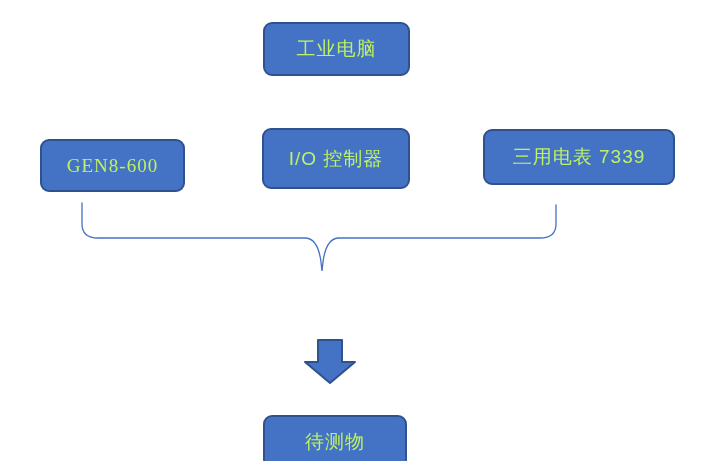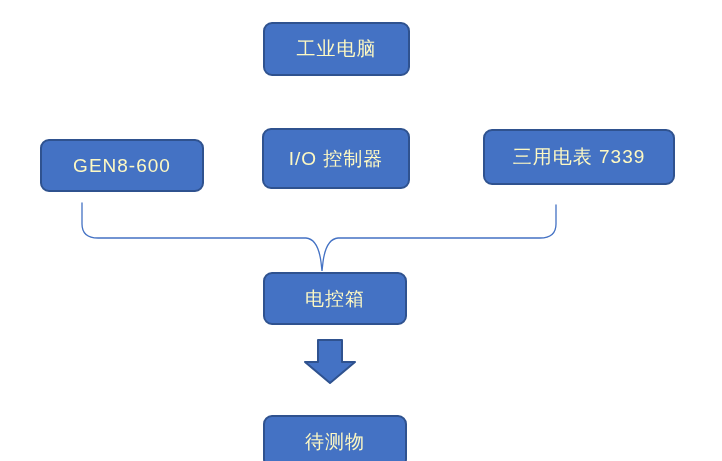--- a/index.html
+++ b/index.html
@@ -14,31 +14,31 @@
     background: #ffffff;
     font-family: "Liberation Sans", "DejaVu Sans", sans-serif;
     overflow: hidden;
   }
   .node {
     position: absolute;
     box-sizing: border-box;
     background: #4472C4;
     border: 2px solid #2F528F;
     border-radius: 9px;
-    color: #fef9c3;
+    color: #bef264;
     font-size: 19px;
     display: flex;
     align-items: center;
     justify-content: center;
     text-align: center;
     white-space: nowrap;
     letter-spacing: 1px;
   }
   .node-industrial-pc { left: 263px; top: 22px;  width: 147px; height: 54px; }
-  .node-gen8          { left: 40px;  top: 139px; width: 164px; height: 53px; }
+  .node-gen8          { left: 40px;  top: 139px; width: 145px; height: 53px; font-family: Liberation Serif, serif; }
   .node-io            { left: 262px; top: 128px; width: 148px; height: 61px; }
   .node-multimeter    { left: 483px; top: 129px; width: 192px; height: 56px; }
   .node-control-box   { left: 263px; top: 272px; width: 144px; height: 53px; }
   .node-dut           { left: 263px; top: 395px; width: 144px; height: 53px; margin-top: 20px; }
   .connector-layer {
     position: absolute;
     left: 0;
     top: 0;
     width: 722px;
     height: 461px;
@@ -59,23 +59,20 @@
   </div>
 
   <div class="node node-io">
     <span>I/O 控制器</span>
   </div>
 
   <div class="node node-multimeter">
     <span>三用电表 7339</span>
   </div>
 
-  <div class="node node-control-box">
-    <span>电控箱</span>
-  </div>
 
   <div class="node node-dut">
     <span>待测物</span>
   </div>
 
   <svg class="connector-layer" viewBox="0 0 722 461" xmlns="http://www.w3.org/2000/svg">
 
     <path d="M 82 203
              L 82 224
              Q 82 238 98 238

